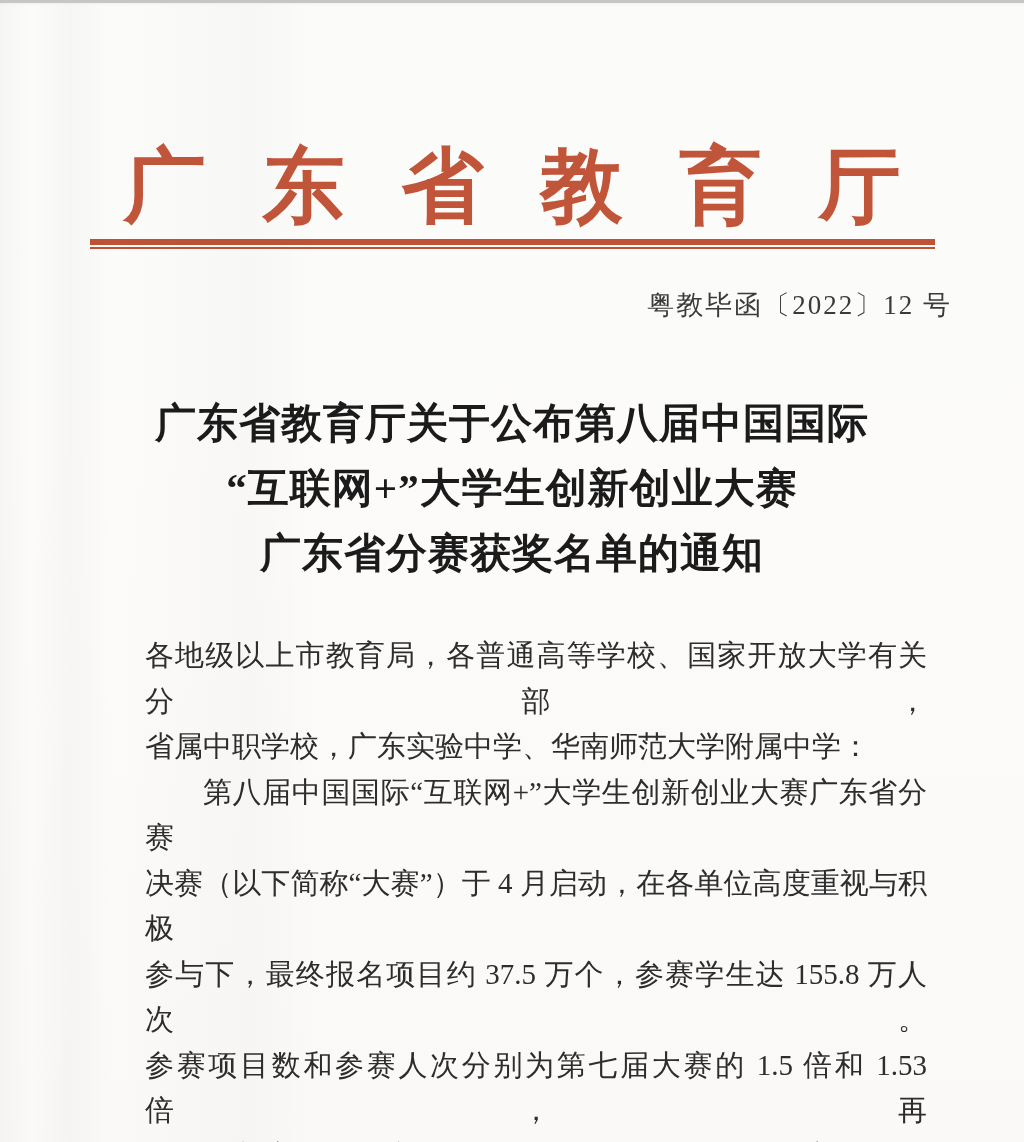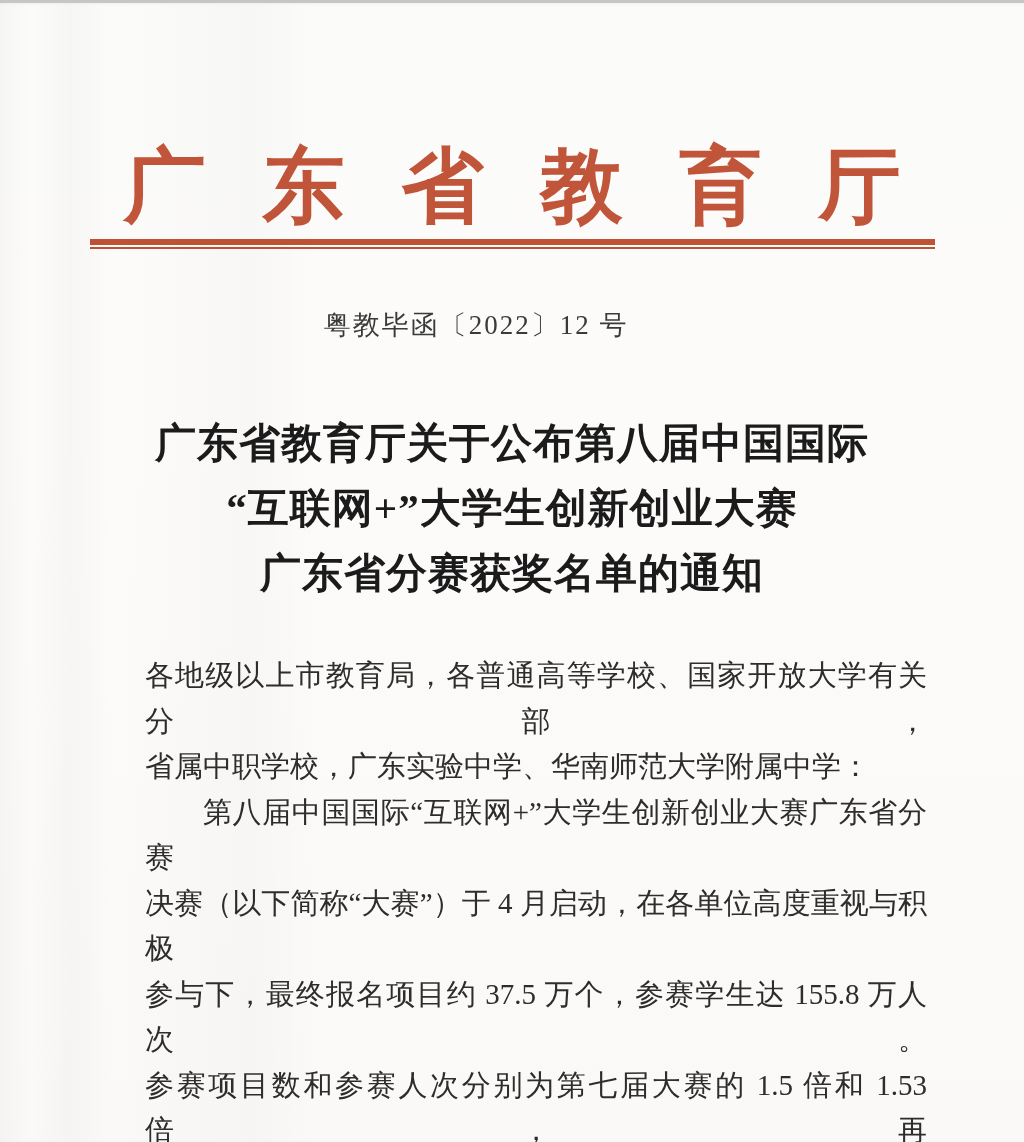--- a/index.html
+++ b/index.html
@@ -51,23 +51,23 @@
   .divider {
     width: 845px;
     margin: 7px auto 0 auto;
     height: 0;
     border-top: 6px solid var(--rule_red, #bd5334);
     border-bottom: 2px solid var(--rule_red, #bd5334);
     padding-top: 2px; 
   }
 
   .doc-number {
-    margin-top: 60px;
+    margin-top: 40px;
     padding-right: 72px;
-    text-align: center;
+    text-align: right;
     font-size: 27px;
     line-height: 32px;
     color: #3a3a3a;
     letter-spacing: 2px;
   }
 
   .title {
     margin-top: 70px;
     text-align: center;
     font-weight: 700;

